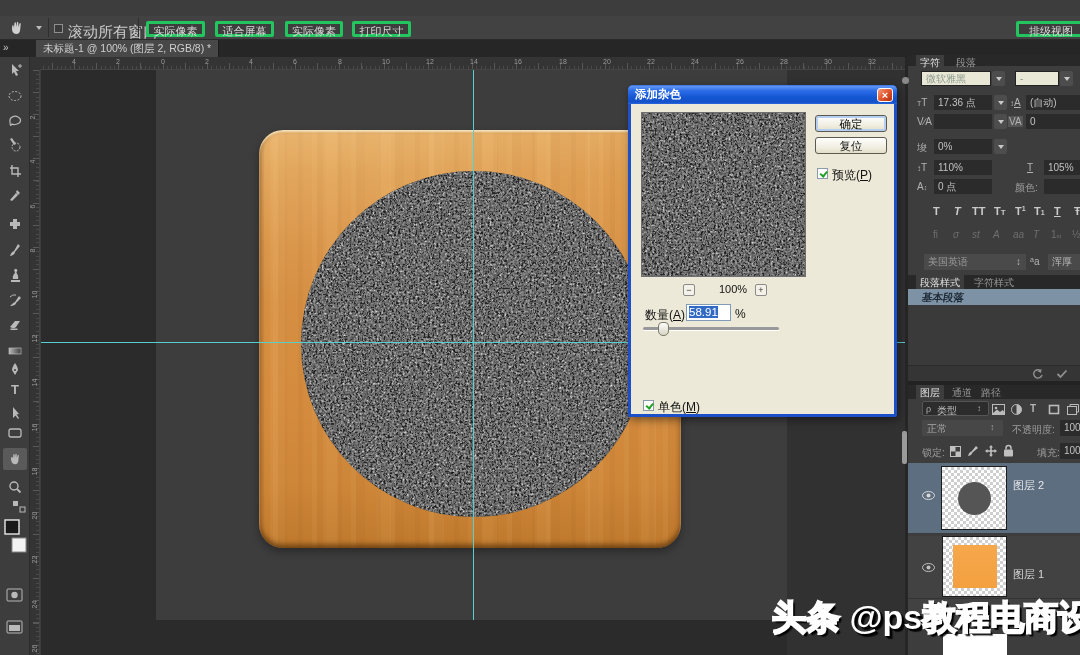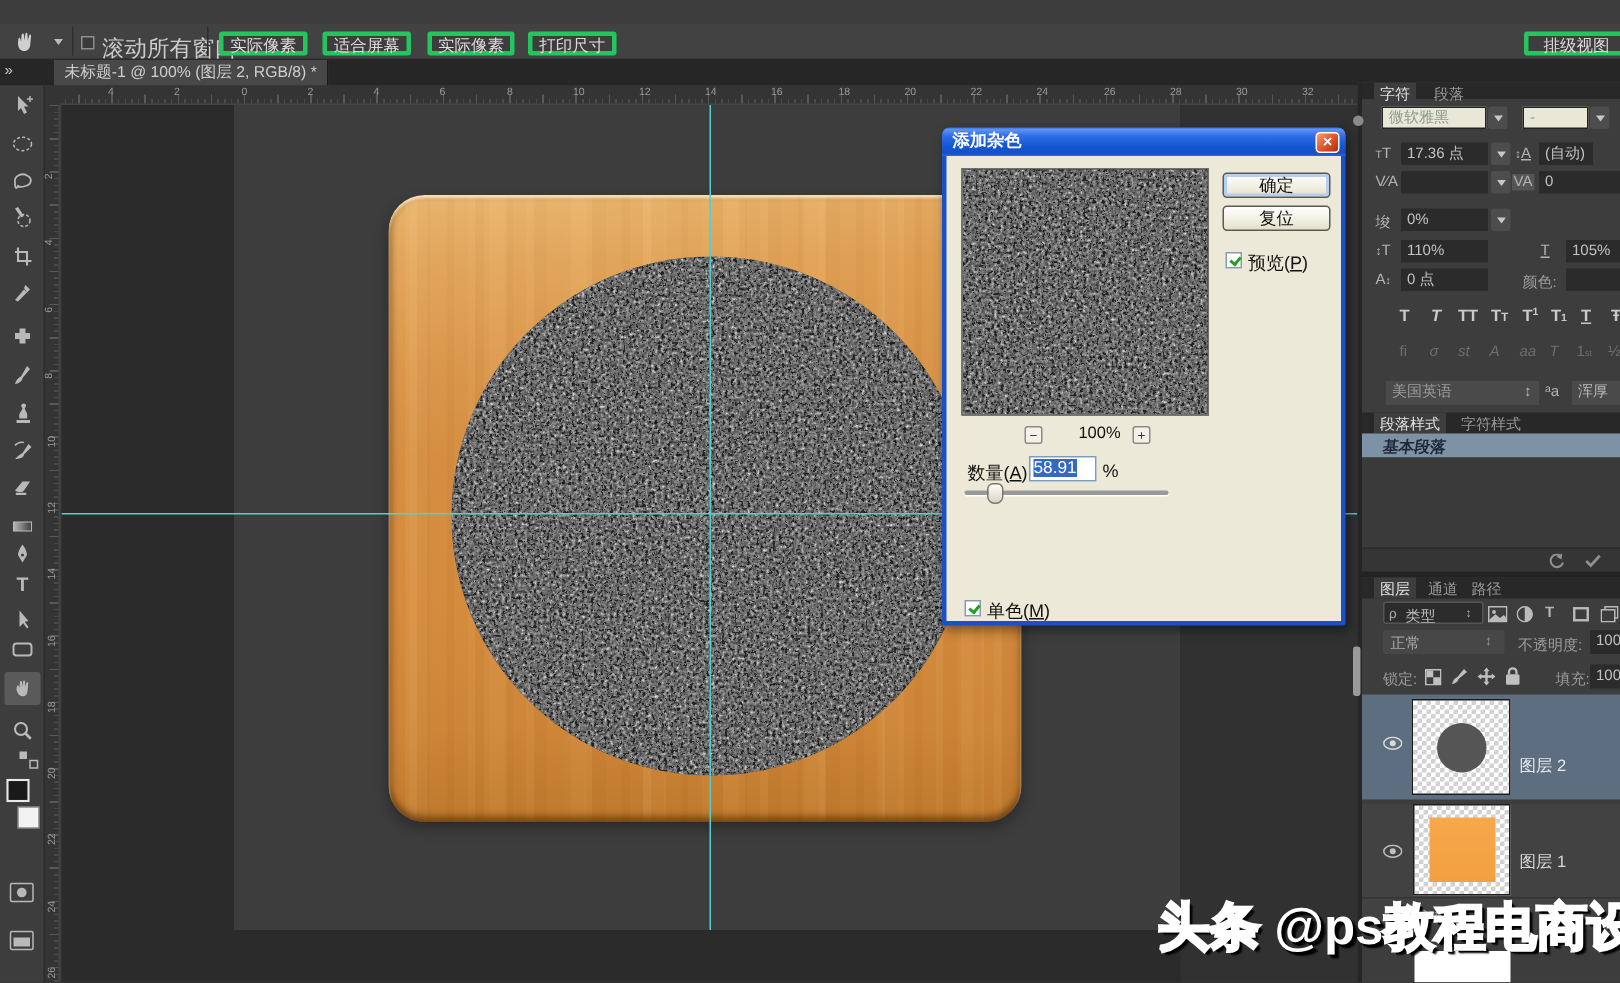--- a/index.html
+++ b/index.html
@@ -351,21 +351,21 @@
 
     <div class="dfieldcream" style="left:13px;top:16px;width:70px;height:15px">微软雅黑</div>
     <div class="darr" style="left:84px;top:16px;width:13px;height:15px"></div>
     <div class="dfieldcream" style="left:107px;top:16px;width:44px;height:15px">-</div>
     <div class="darr" style="left:152px;top:16px;width:13px;height:15px"></div>
 
     <div class="dicon" style="left:9px;top:42px"><span style="font-size:7px">T</span>T</div>
     <div class="dfielddark" style="left:26px;top:40px;width:58px;height:15px">17.36 点</div>
     <div class="darr" style="left:86px;top:40px;width:13px;height:15px"></div>
     <div class="dicon" style="left:102px;top:42px"><span style="font-size:8px">↕</span><u>A</u></div>
-    <div class="dfielddark" style="left:118px;top:40px;width:36px;height:15px">(自动)</div>
+    <div class="dfielddark" style="left:118px;top:40px;width:54px;height:15px">(自动)</div>
 
     <div class="dicon" style="left:9px;top:61px">V∕A</div>
     <div class="dfielddark" style="left:26px;top:59px;width:58px;height:15px"></div>
     <div class="darr" style="left:86px;top:59px;width:13px;height:15px"></div>
     <div class="dicon" style="left:100px;top:61px;background:#555;padding:0 1px">VA</div>
     <div class="dfielddark" style="left:118px;top:59px;width:54px;height:15px">0</div>
 
     <div class="dicon" style="left:9px;top:86px">埈</div>
     <div class="dfielddark" style="left:26px;top:84px;width:58px;height:15px">0%</div>
     <div class="darr" style="left:86px;top:84px;width:13px;height:15px"></div>
@@ -476,21 +476,21 @@
     <div class="dfielddark" style="left:152px;top:388px;width:23px;height:16px">100%</div>
 
     <div class="abs" style="left:0;top:408px;width:175px;height:70px;background:#5d6e80">
       <svg class="abs" style="left:14px;top:28px" width="13" height="9" viewBox="0 0 13 9">
         <ellipse cx="6.5" cy="4.5" rx="6" ry="4" fill="none" stroke="#d8d8d8"></ellipse>
         <circle cx="6.5" cy="4.5" r="2" fill="#d8d8d8"></circle>
       </svg>
       <div class="checker abs" style="left:33px;top:3px;width:66px;height:64px;border:1px solid #1c1c1c">
         <div style="position:absolute;left:16px;top:15px;width:33px;height:33px;border-radius:50%;background:#555"></div>
       </div>
-      <div class="abs" style="left:105px;top:40px;font-size:11px;color:#e8e8e8">图层 2</div>
+      <div class="abs" style="left:105px;top:15px;font-size:11px;color:#e8e8e8">图层 2</div>
     </div>
 
     <div class="abs" style="left:0;top:481px;width:175px;height:62px;background:#424242">
       <svg class="abs" style="left:14px;top:27px" width="13" height="9" viewBox="0 0 13 9">
         <ellipse cx="6.5" cy="4.5" rx="6" ry="4" fill="none" stroke="#c0c0c0"></ellipse>
         <circle cx="6.5" cy="4.5" r="2" fill="#c0c0c0"></circle>
       </svg>
       <div class="checker abs" style="left:34px;top:0px;width:65px;height:61px;border:1px solid #1c1c1c">
         <div style="position:absolute;left:10px;top:8px;width:44px;height:43px;background:linear-gradient(180deg,#f6a84b,#f3a040)"></div>
       </div>

